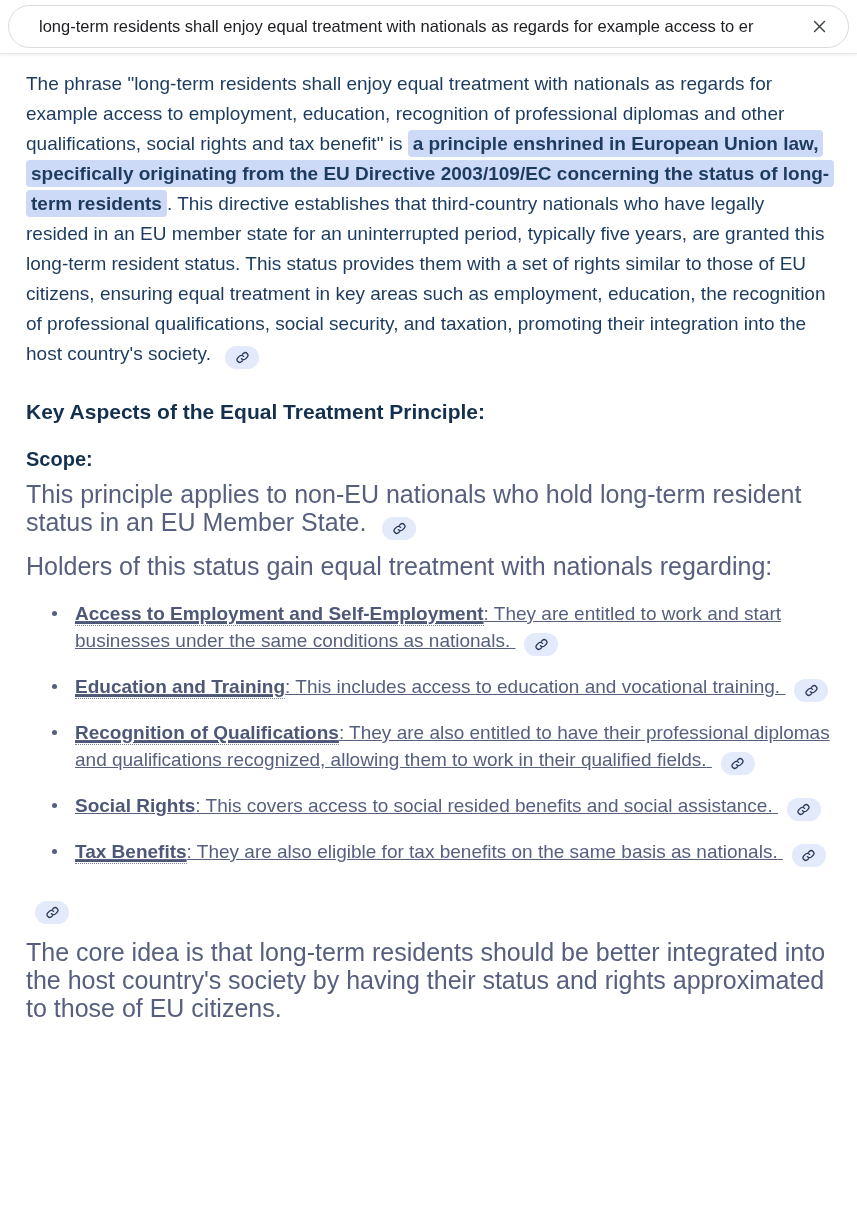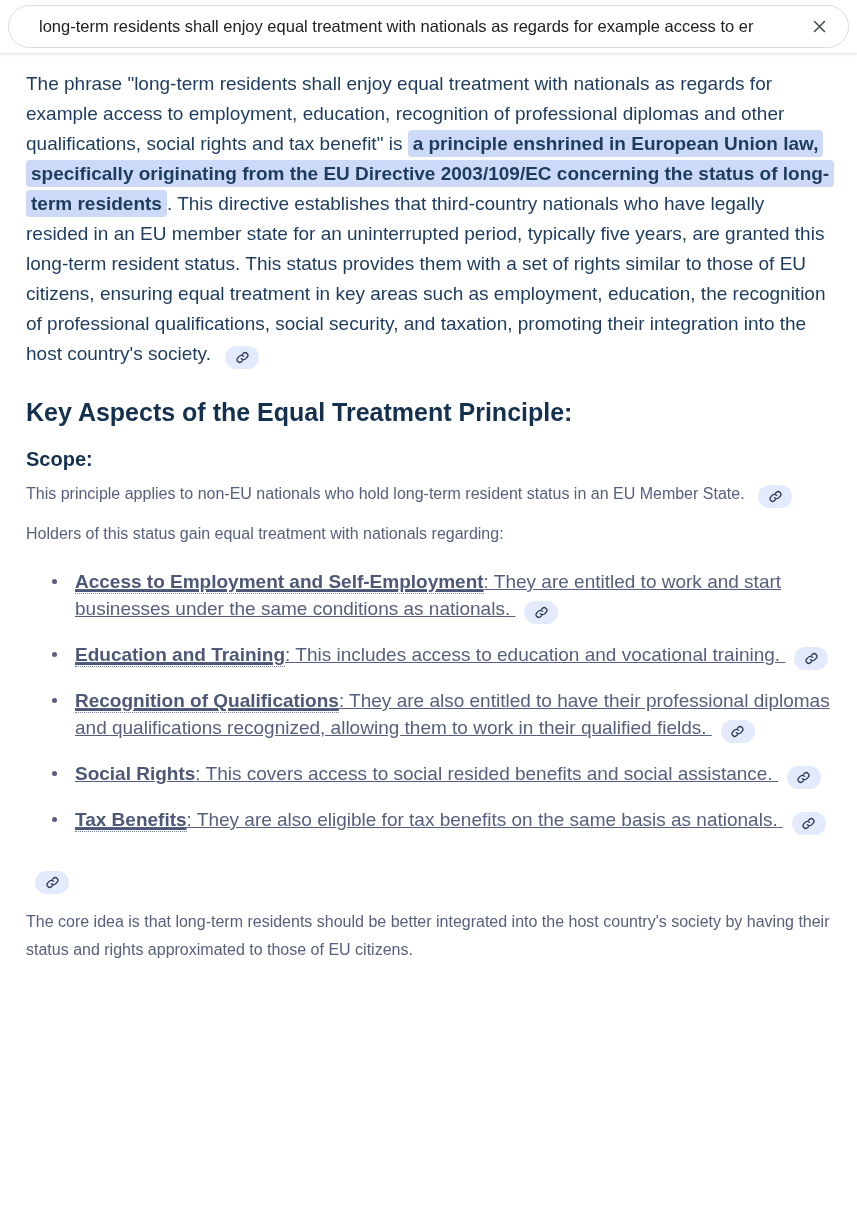--- a/index.html
+++ b/index.html
@@ -60,35 +60,35 @@
     background: #ccdaf8;
     color: #1c3b5e;
     font-weight: 700;
     padding: 3px 5px;
     border-radius: 4px;
     -webkit-box-decoration-break: clone;
     box-decoration-break: clone;
   }
 
   h2 {
-    font-size: 25px;
+    font-size: 21px;
     line-height: 26px;
     font-weight: 700;
     color: #14304f;
     margin: 30px 0 14px;
   }
   h3 {
     font-size: 20px;
     line-height: 24px;
     font-weight: 700;
     color: #14304f;
     margin: 22px 0 9px;
   }
   p.body {
-    font-size: 16px;
+    font-size: 25px;
     line-height: 28px;
     color: #565f7e;
     margin: 0 0 12px;
   }
 
   ul.rights {
     list-style: none;
     margin: 20px 0 28px;
     padding: 0 0 0 49px;
     text-decoration: underline;

